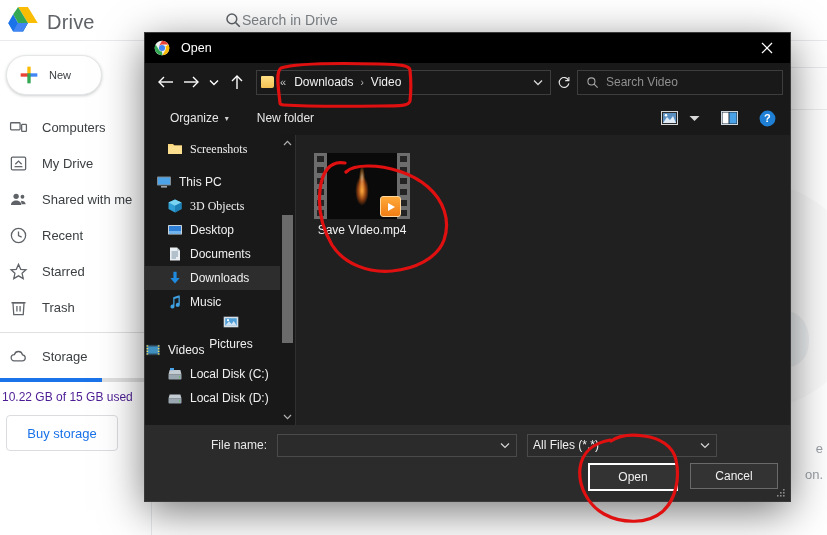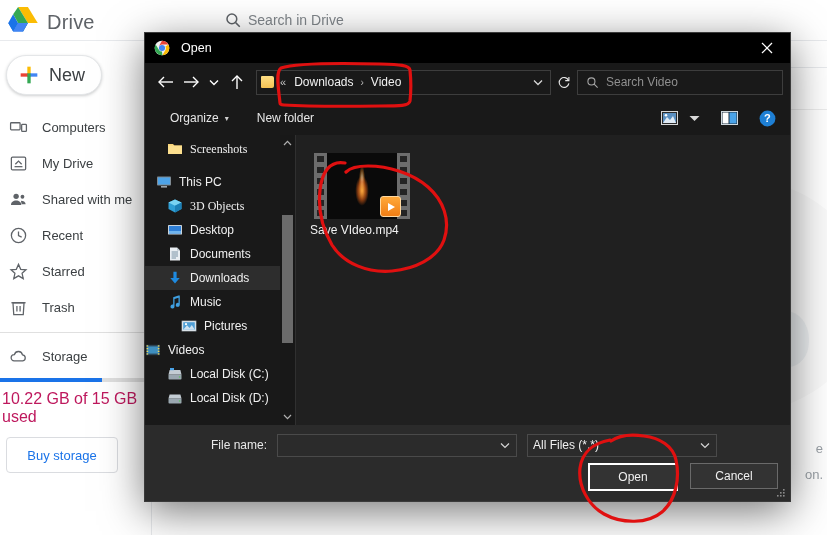--- a/index.html
+++ b/index.html
@@ -45,21 +45,21 @@
   }
   #drive-title {
     font-size: 20px;
     color: #5f6368;
     letter-spacing: .2px;
   }
   #drive-search {
     flex: 1;
     display: flex;
     align-items: center;
-    gap: 6px;
+    gap: 0;
     height: 40px;
     padding-left: 14px;
   }
   .search-ico { width: 18px; height: 18px; flex: none; }
   #drive-search-input {
     border: 0;
     outline: 0;
     background: transparent;
     font-family: "Liberation Sans", sans-serif;
     font-size: 14px;
@@ -90,21 +90,21 @@
     height: 40px;
     border-radius: 22px;
     border: 1px solid #e4e6e8;
     background: #fff;
     box-shadow: 0 1px 3px rgba(60,64,67,.25);
     display: flex;
     align-items: center;
     gap: 10px;
     padding-left: 12px;
     box-sizing: border-box;
-    font-size: 18px;
+    font-size: 11px;
     color: #3c4043;
     cursor: pointer;
   }
   .plus-ico { width: 20px; height: 20px; flex: none; }
   #drive-nav { margin-top: 14px; }
   .drive-nav-item {
     height: 24px;
     display: flex;
     align-items: center;
     gap: 14px;
@@ -123,22 +123,22 @@
     height: 4px;
     background: #e0e0e0;
     position: relative;
   }
   #storage-bar-fill {
     position: absolute; left: 0; top: 0; bottom: 0;
     background: #1a73e8;
   }
   #storage-text {
     margin: 8px 0 0 2px;
-    font-size: 16px;
-    color: #be185d;
+    font-size: 12px;
+    color: #4c1d95;
   }
   #buy-storage {
     margin: 11px 0 0 6px;
     width: 110px;
     height: 34px;
     border: 1px solid #dadce0;
     border-radius: 4px;
     background: #fff;
     display: flex;
     align-items: center;
@@ -382,21 +382,21 @@
     flex: 1;
     background: #202020;
     position: relative;
     overflow: hidden;
   }
   #file-item {
     position: absolute;
     left: 14px; top: 18px;
     width: 104px;
     cursor: pointer;
-    text-align: left;
+    text-align: center;
   }
   #file-thumb-wrap {
     width: 96px; height: 66px;
     margin: 0 auto;
     position: relative;
   }
   .filmstrip {
     position: absolute;
     top: 0; bottom: 0; width: 13px;
     background: #6d6d6d;
@@ -833,21 +833,21 @@
           <span>Downloads</span>
         </div>
 
         <div class="tree-row" style="padding-left:22px;">
           <svg class="tree-ico" viewBox="0 0 16 16">
             <path d="M11.5 1.6 L6.2 3.2 V10.6 a2 2 0 1 0 1.3 1.8 V5 l4 -1.2 V9 a2 2 0 1 0 1.3 1.8 V1.6 Z" fill="#3f9fe0"></path>
           </svg>
           <span>Music</span>
         </div>
 
-        <div class="tree-row" style="padding-left:36px;">
+        <div class="tree-row" style="padding-left:22px;flex-direction:column;">
           <svg class="tree-ico" viewBox="0 0 16 16">
             <rect x="1" y="3" width="14" height="10" fill="#eef3f7" stroke="#b3bfc8" stroke-width="0.7"></rect>
             <rect x="2.2" y="4.2" width="11.6" height="7.6" fill="#4f9fd6"></rect>
             <path d="M2.2 11.8 L6 7.2 L8.6 10 L10.8 7 L13.8 11.8 Z" fill="#cfe3f2"></path>
             <circle cx="5" cy="6.2" r="1.1" fill="#ffffff"></circle>
           </svg>
           <span>Pictures</span>
         </div>
 
         <div class="tree-row" style="">

